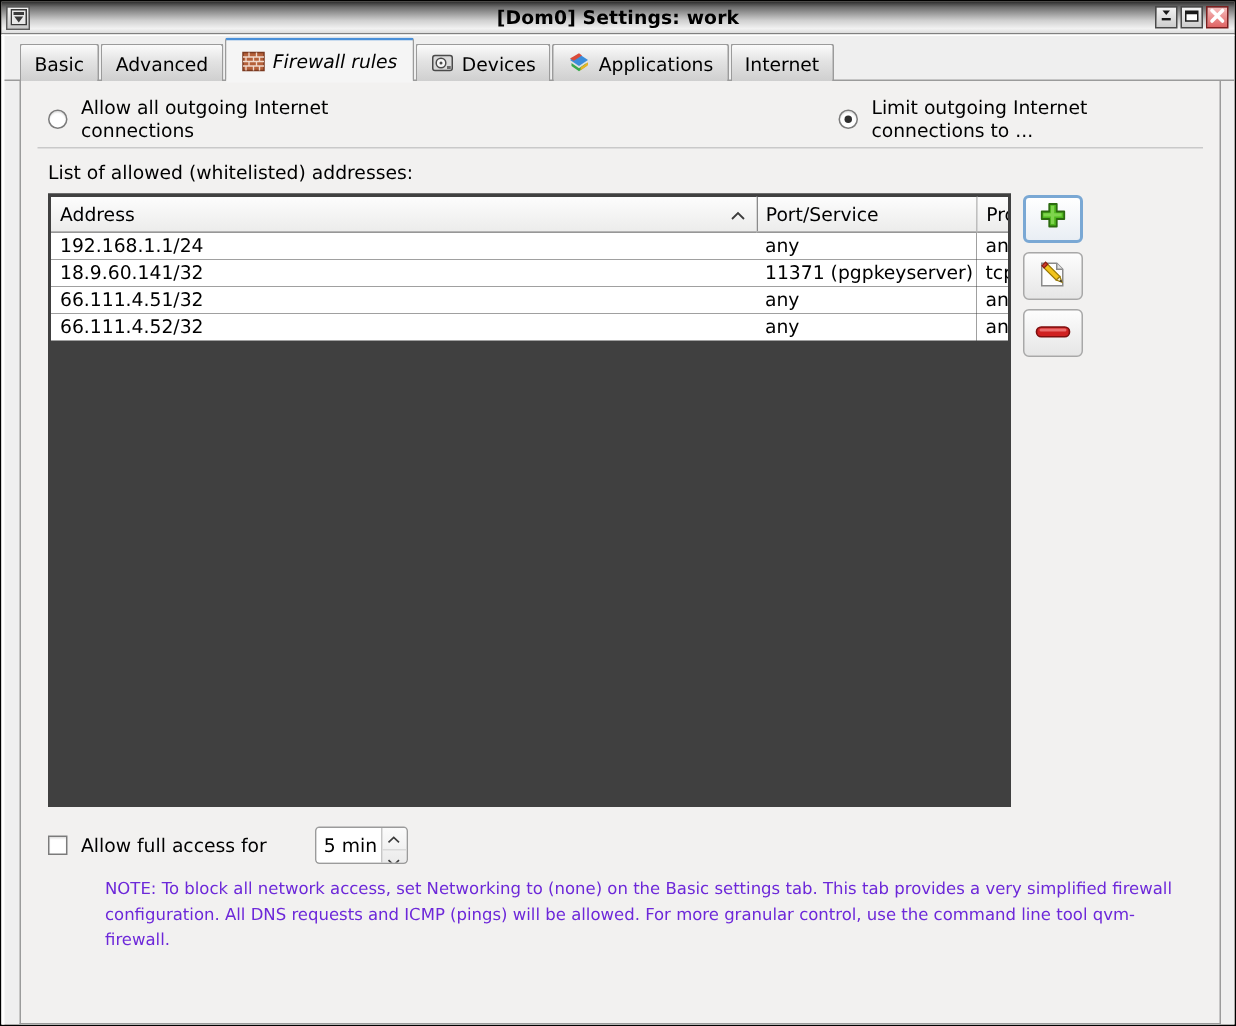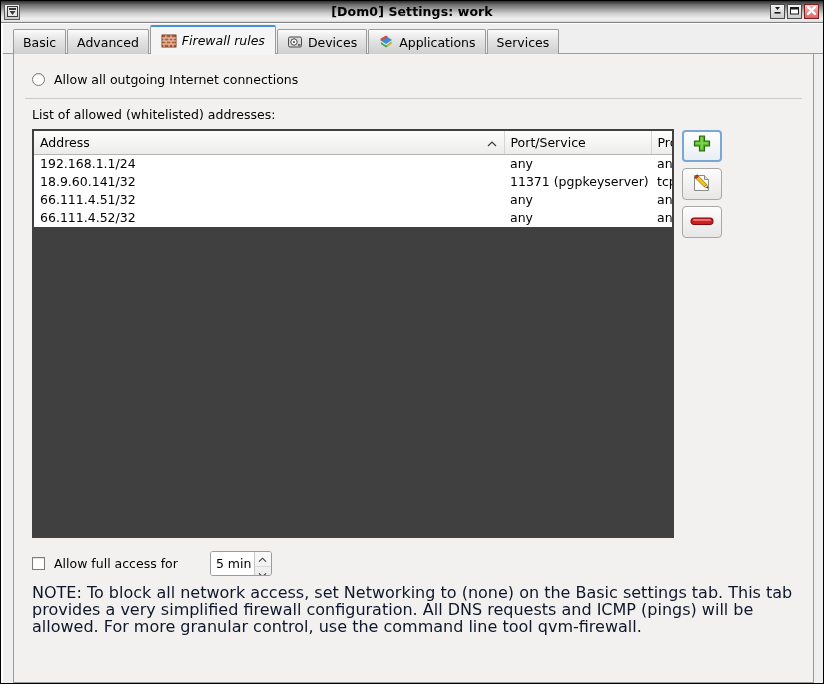--- a/index.html
+++ b/index.html
@@ -293,23 +293,24 @@
   }
   .spin-arrow {
     flex: 1 1 50%;
     display: flex; align-items: center; justify-content: center;
     cursor: pointer;
   }
   .spin-arrow.up { border-bottom: 1px solid #dadada; }
 
   .note {
     padding: 6px 6px 0 8px;
-    font-size: 16px;
+    font-size: 11px;
     line-height: 17px;
-    color: #0f172a;
+    color: #6d28d9;
+    margin-left: 38px;
   }
 
   
   .dialog-buttons {
     flex: 0 0 42px;
     display: flex;
     justify-content: flex-end;
     align-items: center;
     gap: 9px;
     padding: 0 12px 0 0;
@@ -426,30 +427,36 @@
             <polygon points="8,2 14,6 8,10 2,6" fill="#3a8ddb"></polygon>
             <polygon points="3,8 8,11.5 13,8 13,10 8,13.5 3,10" fill="#37a84b"></polygon>
             <polygon points="2,5 8,1.5 10,3 4.5,6.5" fill="#d94b3a"></polygon>
             <polygon points="9,11 14,7.5 14,9.5 9,13" fill="#e8b324"></polygon>
           </svg>
         </span>
         <span>Applications</span>
       </div>
 
       <div class="tab">
-        <span>Services</span>
+        <span>Internet</span>
       </div>
     </div>
 
     <div class="page">
 
       <div class="radio-row">
         <div class="radio-item">
           <span class="radio-mark"></span>
           <span class="radio-label">Allow all outgoing Internet connections</span>
+        </div>
+        <div class="radio-item second checked">
+          <span class="radio-mark">
+              <span class="dot"></span>
+            </span>
+          <span class="radio-label">Limit outgoing Internet connections to ...</span>
         </div>
       </div>
 
       <div class="hr"></div>
 
       <div class="list-caption">List of allowed (whitelisted) addresses:</div>
 
       <div class="table-area">
         <div class="table-wrap">
           <table class="rules">

